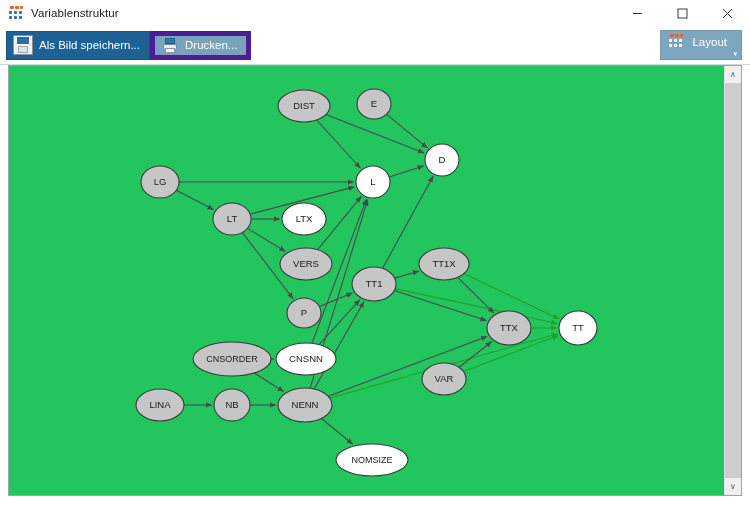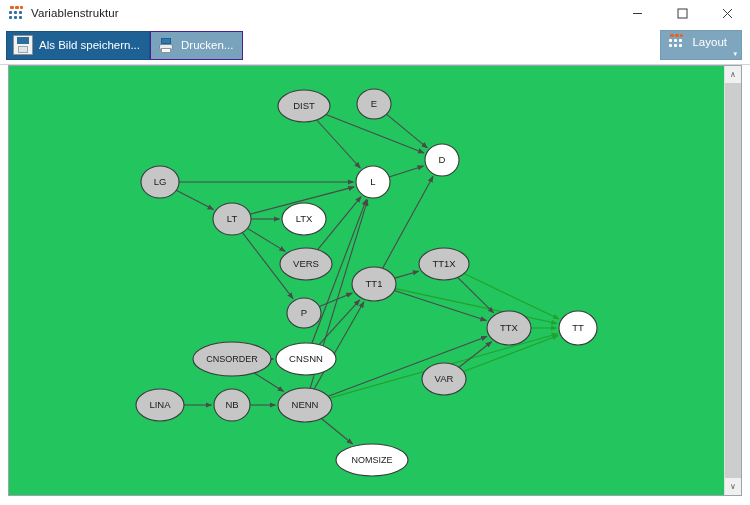--- a/index.html
+++ b/index.html
@@ -53,21 +53,21 @@
   .tb-btn{
     height:29px;display:flex;align-items:center;
     padding:0 9px 0 6px;
     box-sizing:border-box;
     cursor:default;
     font-size:11.5px;
     white-space:nowrap;
   }
   .tb-btn .lbl{margin-left:6px;}
   .tb-save{background:#1d6195;color:#ffffff;border:1px solid #17537f;}
-  .tb-print{background:#79a2bd;color:#ffffff;border:1px solid #4c1d95;}
+  .tb-print{background:#79a2bd;color:#ffffff;border:5px solid #4c1d95;}
   .tb-layout{
     background:#7fa6bf;color:#ffffff;border:1px solid #749bb5;
     position:absolute;right:8px;top:4px;height:30px;
     padding:0 14px 6px 7px;
   }
   .tb-layout .caret{
     position:absolute;right:4px;bottom:2px;font-size:7px;line-height:7px;
   }
   .ico{width:18px;height:18px;flex:0 0 18px;position:relative;display:block;}
 

